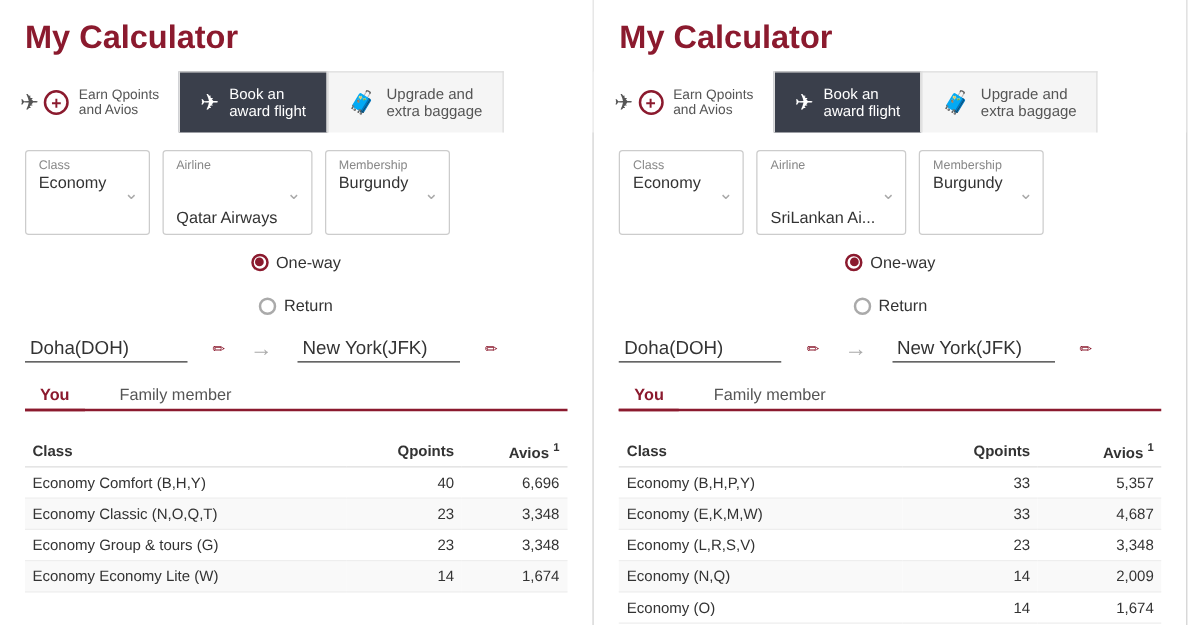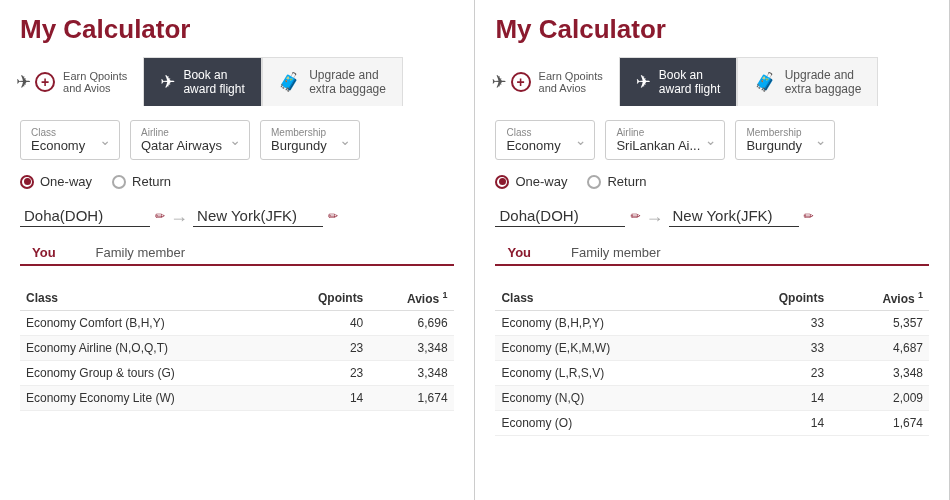--- a/index.html
+++ b/index.html
@@ -115,20 +115,21 @@
       top: 50%;
       transform: translateY(-50%);
       color: #aaa;
       font-size: 14px;
     }
     .radio-row {
       display: flex;
       align-items: center;
       gap: 20px;
       margin-bottom: 16px;
+      flex-direction: column;
     }
     .radio-option {
       display: flex;
       align-items: center;
       gap: 6px;
       cursor: pointer;
       font-size: 13px;
       color: #333;
     }
     .radio-dot {
@@ -147,21 +148,21 @@
       border-radius: 50%;
       background: #8b1a2e;
       display: block;
     }
     .radio-dot.empty {
       border: 2px solid #aaa;
     }
     .route-row {
       display: flex;
       align-items: center;
-      gap: 5px;
+      gap: 20px;
       margin-bottom: 14px;
     }
     .route-input {
       border: none;
       border-bottom: 1px solid #333;
       font-size: 15px;
       color: #333;
       padding: 2px 4px;
       width: 130px;
       outline: none;
@@ -223,20 +224,21 @@
     .avios-sup {
       font-size: 9px;
       vertical-align: super;
     }
     .divider {
       width: 1px;
       background: #ccc;
     }
     .airline-box {
       min-width: 120px;
+      gap: 28px;
     }
   </style>
 </head>
 <body>
 
 <div class="panel">
   <div class="panel-header">
     <div class="panel-title">My Calculator</div>
   </div>
   <div class="tab-bar">
@@ -303,21 +305,21 @@
           <th class="right">Avios <sup class="avios-sup">1</sup></th>
         </tr>
       </thead>
       <tbody id="left-table-body">
       <tr>
             <td>Economy Comfort (B,H,Y)</td>
             <td class="right">40</td>
             <td class="right">6,696</td>
           </tr>
           <tr>
-            <td>Economy Airline (N,O,Q,T)</td>
+            <td>Economy Classic (N,O,Q,T)</td>
             <td class="right">23</td>
             <td class="right">3,348</td>
           </tr>
           <tr>
             <td>Economy Group &amp; tours (G)</td>
             <td class="right">23</td>
             <td class="right">3,348</td>
           </tr>
           <tr>
             <td>Economy Economy Lite (W)</td>

